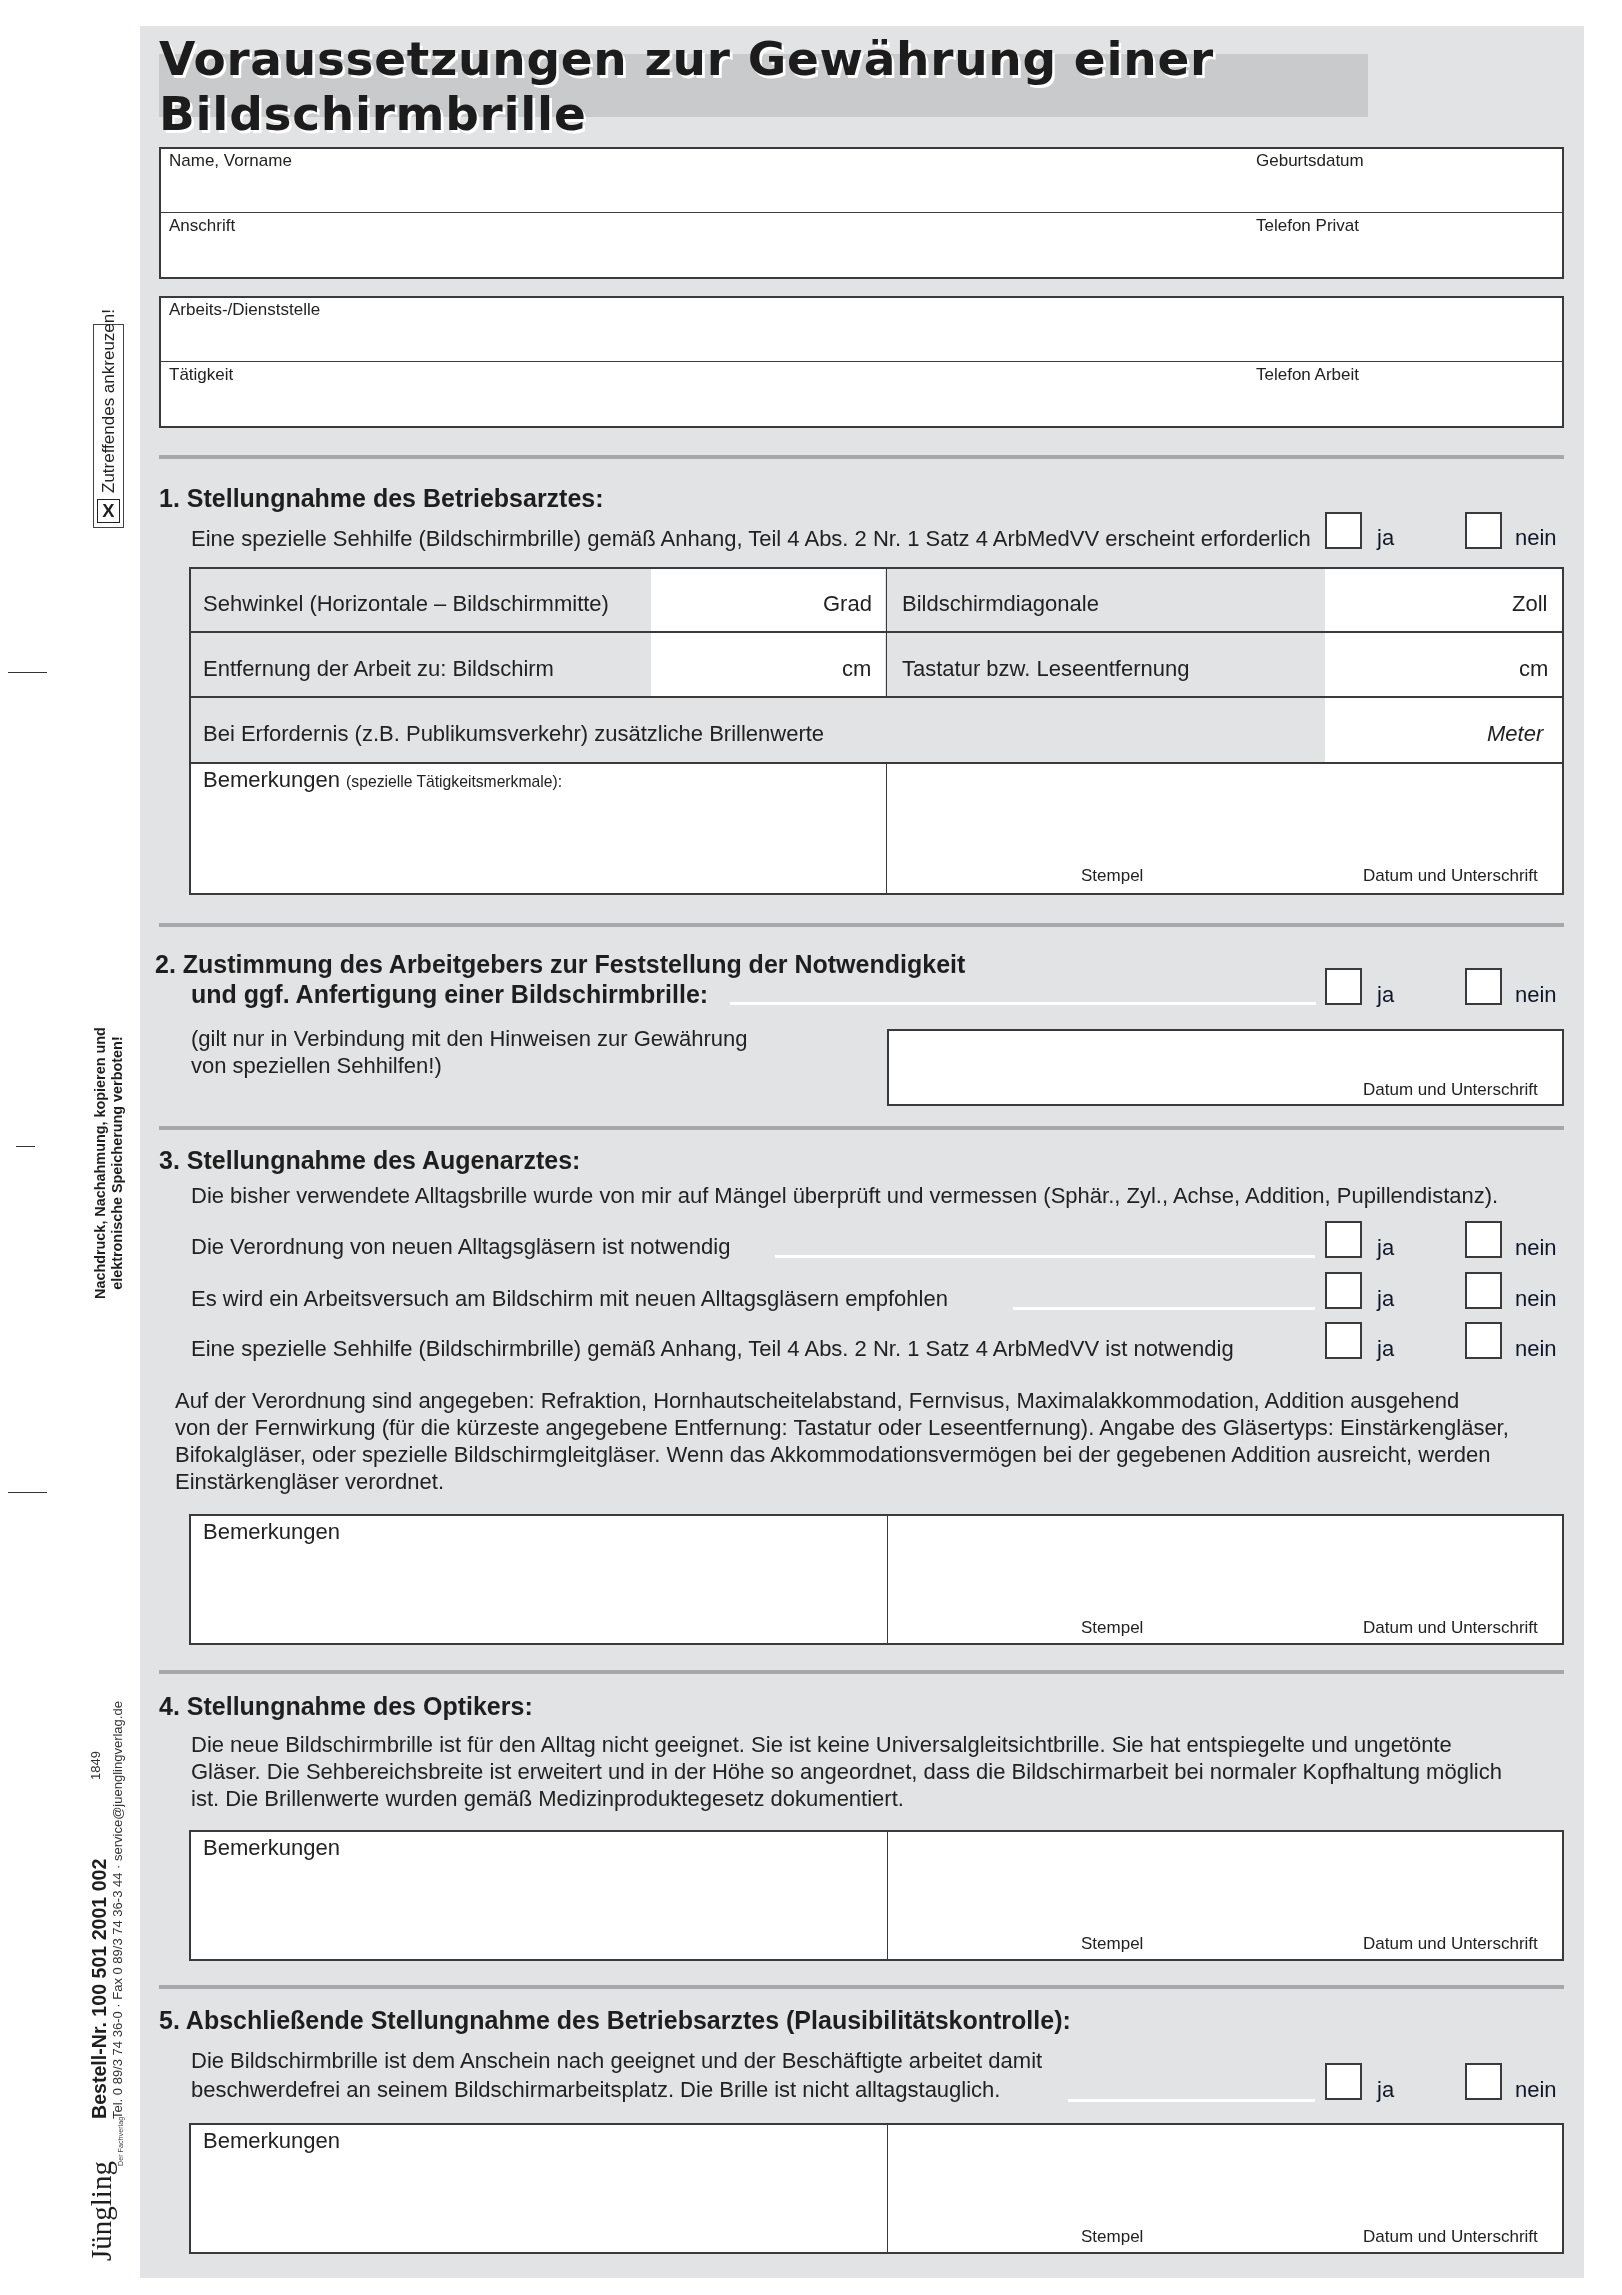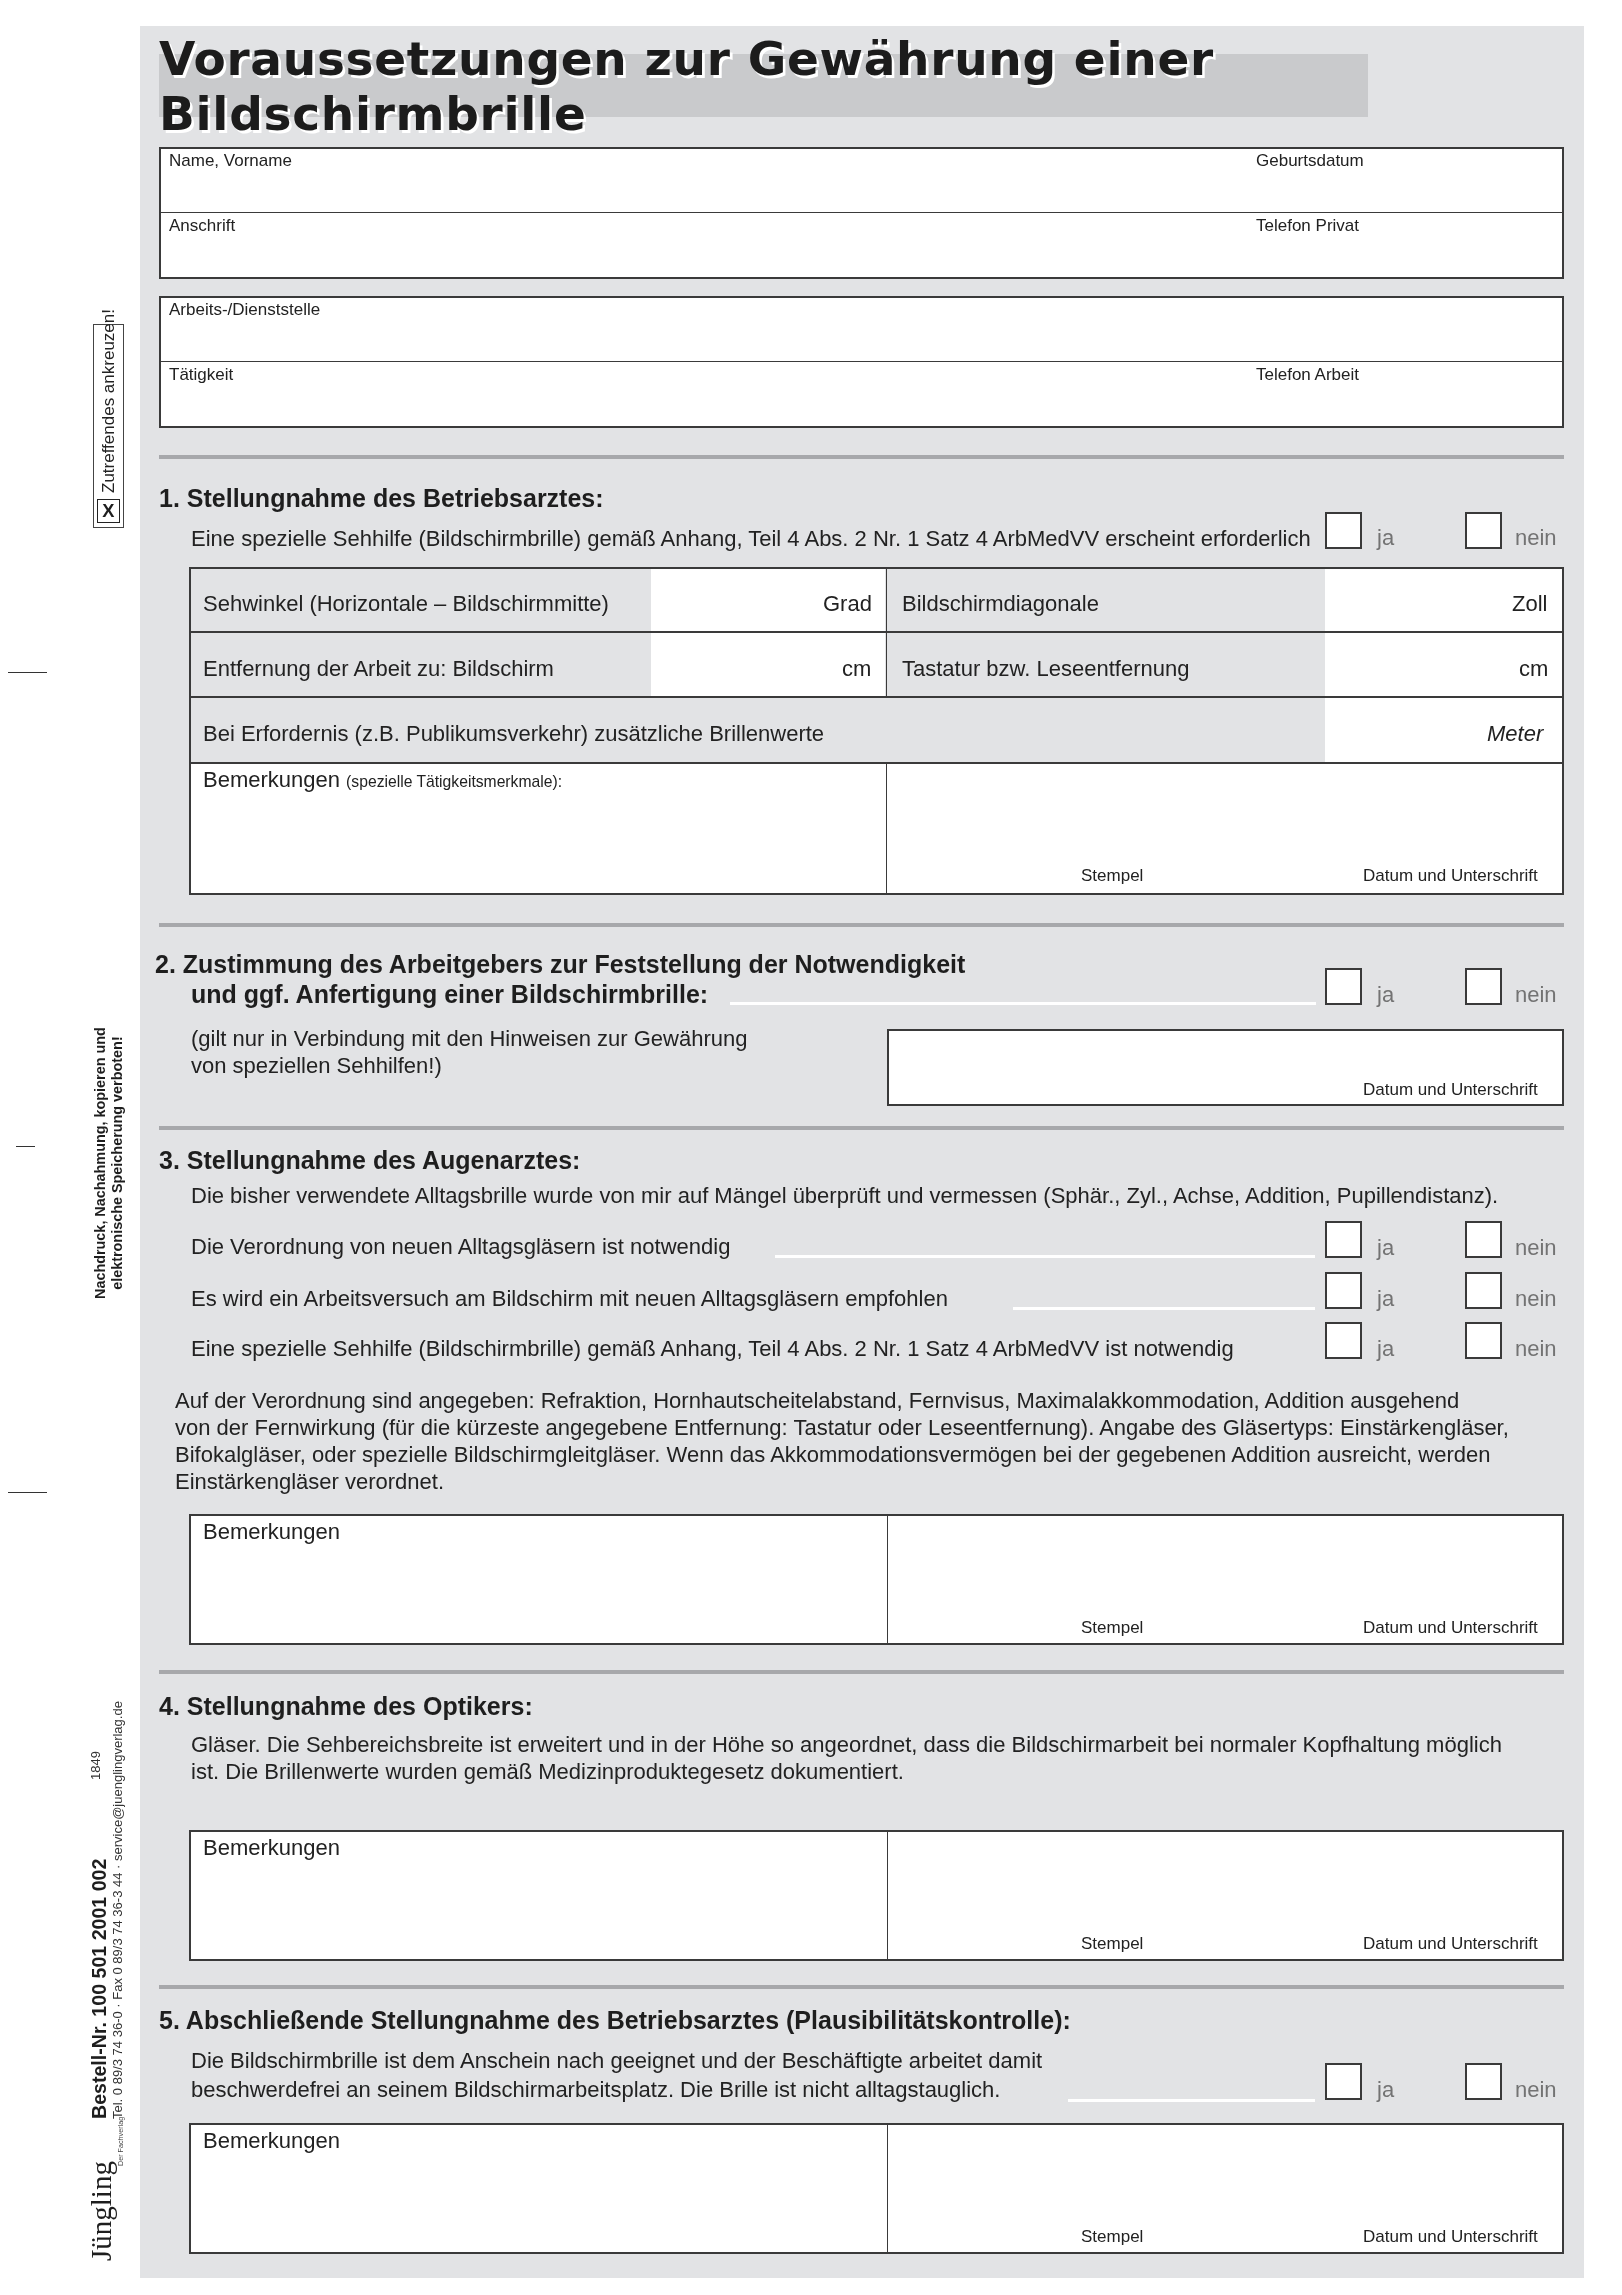--- a/index.html
+++ b/index.html
@@ -12,21 +12,21 @@
   .titlebar h1 { margin:0; font-size:47px; font-weight:bold; letter-spacing:0.7px; color:#1c1c1c;
                  text-shadow: 2.6px 2.6px 0 #ffffff; font-family:"DejaVu Sans", sans-serif; }
   .box { position:absolute; background:#fff; border:2px solid #3a3a3a; box-sizing:border-box; }
   .hline { position:absolute; height:2px; background:#3a3a3a; }
   .vline { position:absolute; width:1.3px; background:#3a3a3a; }
   .rule { position:absolute; left:159px; width:1405px; height:3.9px; background:#a7a8ab; }
   .lbl-s { position:absolute; font-size:17px; color:#222; }
   .sec-h { position:absolute; font-size:25px; font-weight:bold; color:#1e1e1e; }
   .txt { position:absolute; font-size:22px; color:#222; line-height:27.5px; }
   .cb { position:absolute; width:37px; height:37px; background:#fff; border:2px solid #3a3a3a; box-sizing:border-box; }
-  .cb-lbl { position:absolute; font-size:22px; color:#737373; }
+  .cb-lbl { position:absolute; font-size:22px; color:#0f172a; }
   .fillline { position:absolute; height:3.3px; background:#ffffff; }
   .white-cell { position:absolute; background:#ffffff; }
   .cell-txt { position:absolute; font-size:22px; color:#222; }
   .small { position:absolute; font-size:17px; color:#222; }
   .vert { position:absolute; transform-origin: left top; transform: rotate(-90deg); white-space:nowrap; }
   .margin-mark { position:absolute; height:1.3px; background:#333; }
 </style>
 </head>
 <body>
 
@@ -162,20 +162,21 @@
 </div>
 <div class="abs" style="left:193px; top:1518px; width:690px; height:123px;"></div>
 <div class="abs" style="left:889px; top:1518px; width:671px; height:123px;"></div>
 <div class="cell-txt" style="left:203px; top:1519px;">Bemerkungen</div>
 <div class="small" style="left:1081px; top:1618px;">Stempel</div>
 <div class="small" style="left:1363px; top:1618px;">Datum und Unterschrift</div>
 
 <div class="rule" style="top:1670px;"></div>
 <div class="sec-h" style="left:159px; top:1692px;">4. Stellungnahme des Optikers:</div>
 <div class="txt" style="left:191px; top:1731px; line-height:27px;">
+  <div>Die neue Bildschirmbrille ist für den Alltag nicht geeignet. Sie ist keine Universalgleitsichtbrille. Sie hat entspiegelte und ungetönte</div>
   <div>Gläser. Die Sehbereichsbreite ist erweitert und in der Höhe so angeordnet, dass die Bildschirmarbeit bei normaler Kopfhaltung möglich</div>
   <div>ist. Die Brillenwerte wurden gemäß Medizinproduktegesetz dokumentiert.</div>
 </div>
 <div class="box" style="left:189px; top:1830px; width:1375px; height:131px;">
   <div class="vline" style="left:696px; top:0; height:100%;"></div>
 </div>
 <div class="abs" style="left:193px; top:1834px; width:690px; height:123px;"></div>
 <div class="abs" style="left:889px; top:1834px; width:671px; height:123px;"></div>
 <div class="cell-txt" style="left:203px; top:1835px;">Bemerkungen</div>
 <div class="small" style="left:1081px; top:1934px;">Stempel</div>

